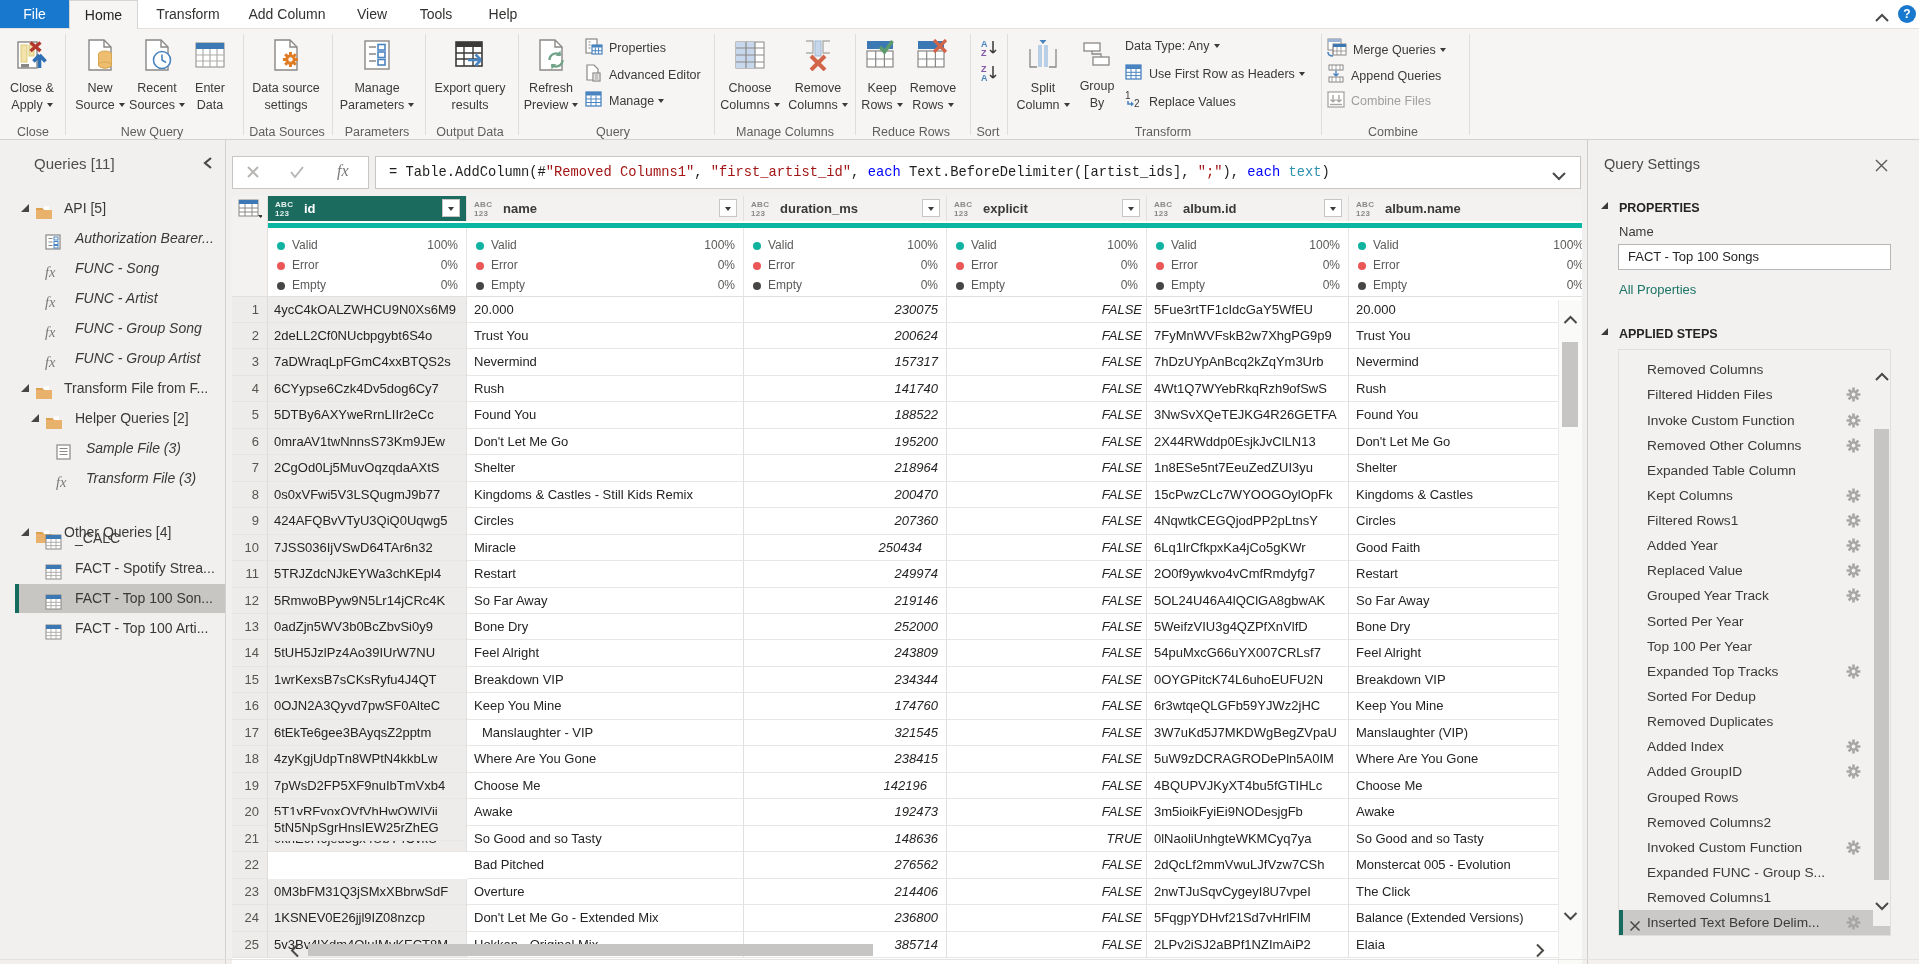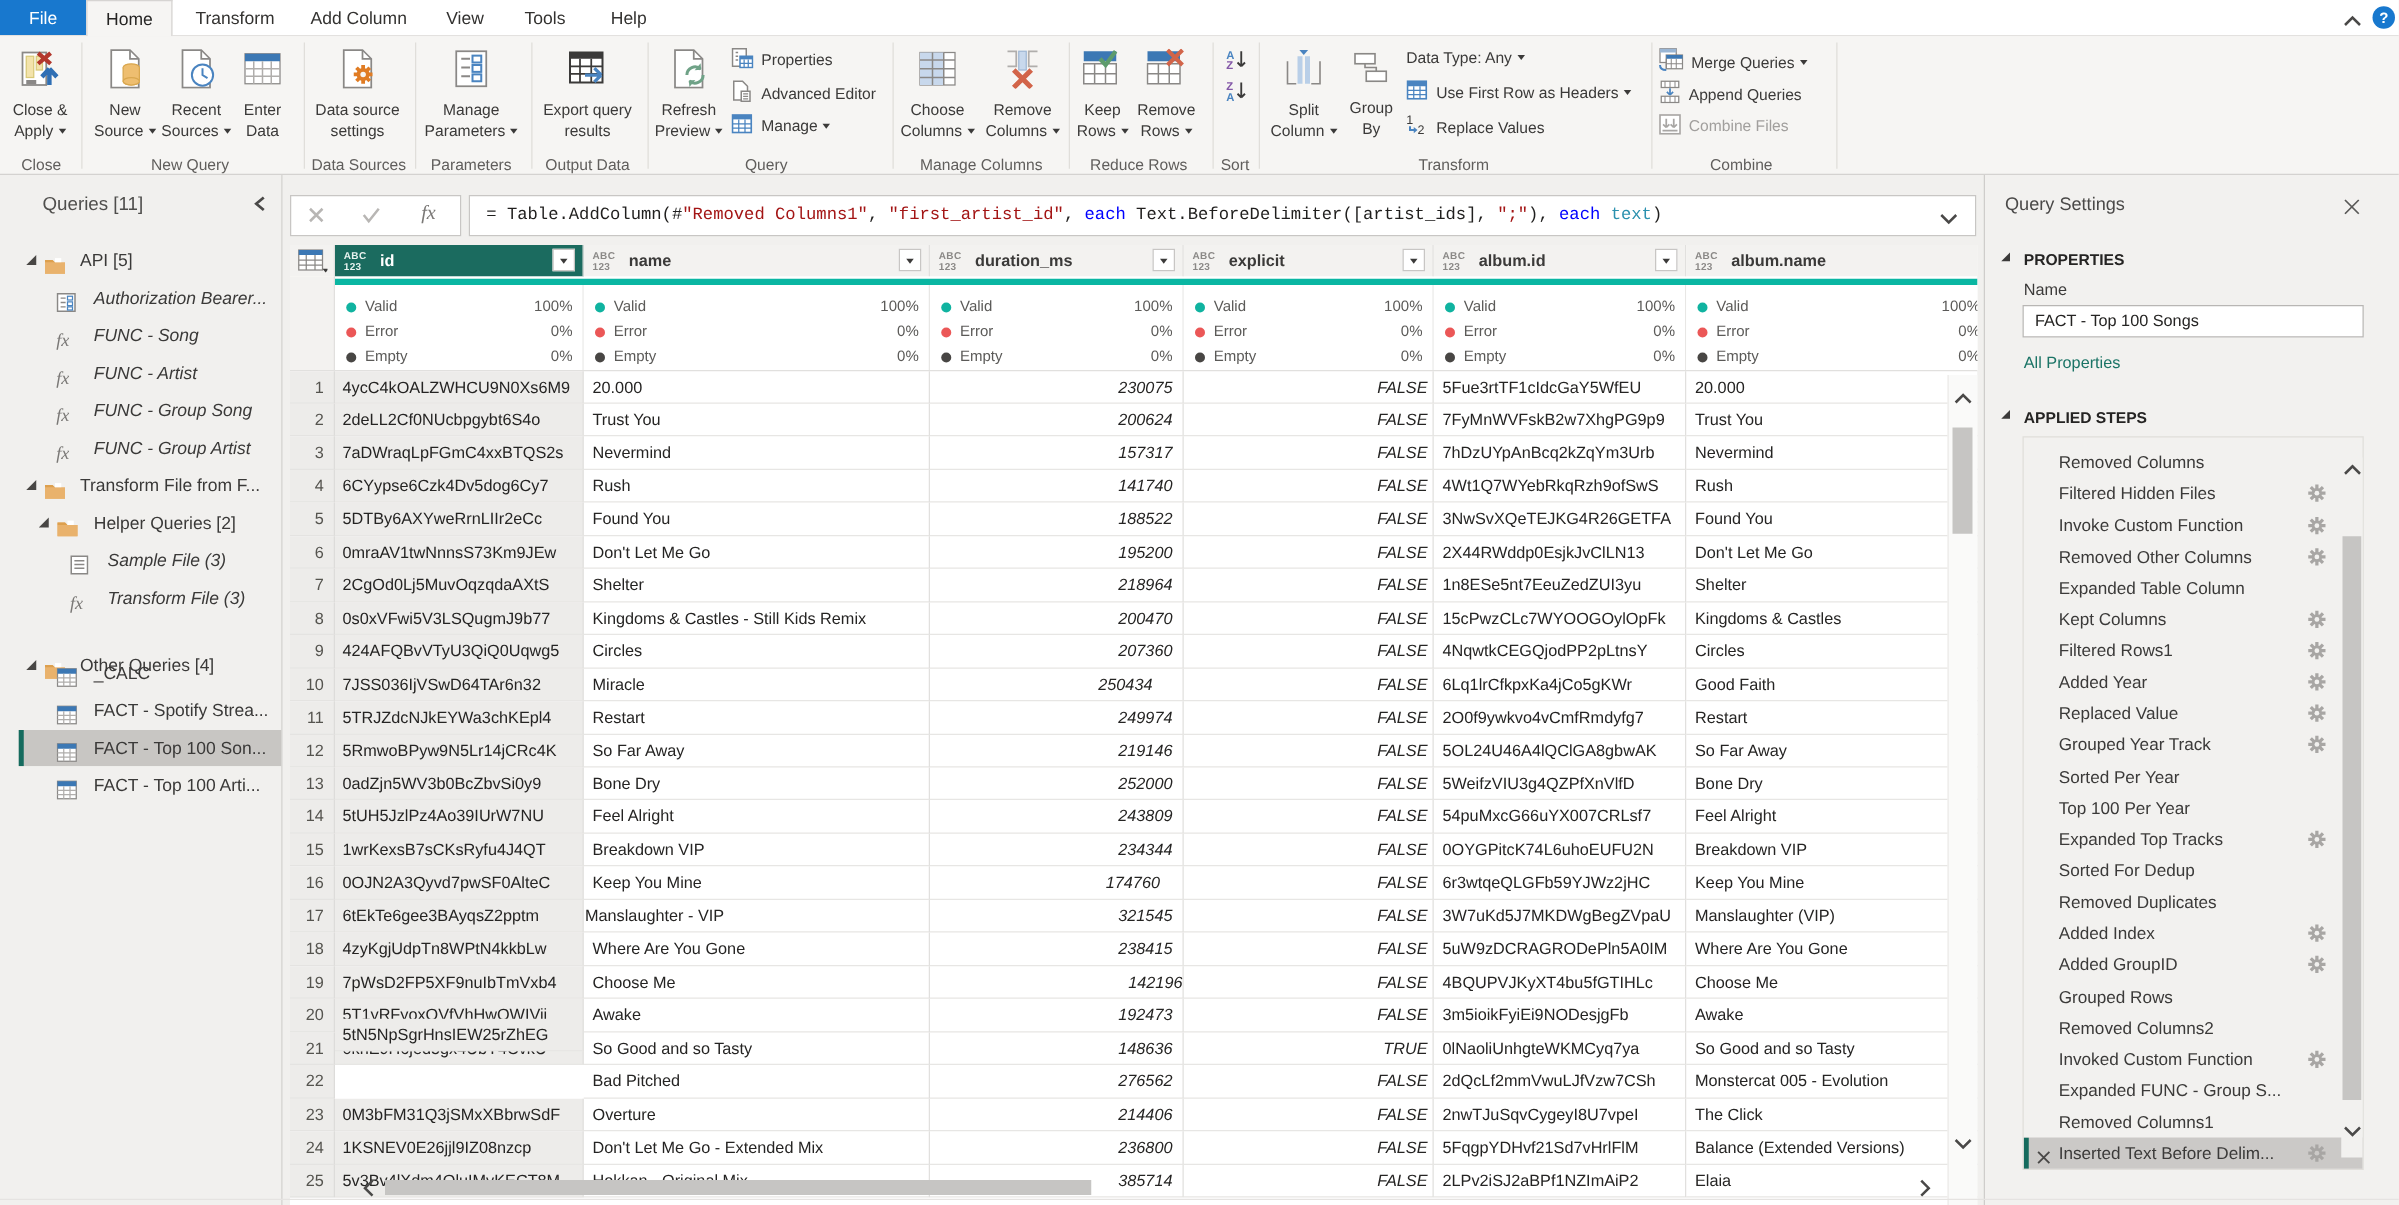--- a/index.html
+++ b/index.html
@@ -593,42 +593,42 @@
 <div class="rn" style="left:0;top:470.94px;width:36px;height:26.46px;line-height:26.46px;padding-right:8px">15</div>
 <div class="dc dcg" style="left:36px;top:470.94px;width:199px;height:26.46px;line-height:25.46px;padding-left:6px">1wrKexsB7sCKsRyfu4J4QT</div>
 <div class="dc" style="left:235px;top:470.94px;width:277px;height:26.46px;line-height:25.46px;padding-left:7px">Breakdown VIP</div>
 <div class="dc num" style="left:512px;top:470.94px;width:203px;height:26.46px;line-height:25.46px;padding-right:8px">234344</div>
 <div class="dc num" style="left:715px;top:470.94px;width:200px;height:26.46px;line-height:25.46px;padding-right:4px">FALSE</div>
 <div class="dc" style="left:915px;top:470.94px;width:202px;height:26.46px;line-height:25.46px;padding-left:7px">0OYGPitcK74L6uhoEUFU2N</div>
 <div class="dc" style="left:1117px;top:470.94px;width:244px;height:26.46px;line-height:25.46px;padding-left:7px">Breakdown VIP</div>
 <div class="rn" style="left:0;top:497.40px;width:36px;height:26.46px;line-height:26.46px;padding-right:8px">16</div>
 <div class="dc dcg" style="left:36px;top:497.40px;width:199px;height:26.46px;line-height:25.46px;padding-left:6px">0OJN2A3Qyvd7pwSF0AlteC</div>
 <div class="dc" style="left:235px;top:497.40px;width:277px;height:26.46px;line-height:25.46px;padding-left:7px">Keep You Mine</div>
-<div class="dc num" style="left:512px;top:497.40px;width:203px;height:26.46px;line-height:25.46px;padding-right:18px">174760</div>
+<div class="dc num" style="left:512px;top:497.40px;width:203px;height:26.46px;line-height:25.46px;padding-right:8px">174760</div>
 <div class="dc num" style="left:715px;top:497.40px;width:200px;height:26.46px;line-height:25.46px;padding-right:4px">FALSE</div>
 <div class="dc" style="left:915px;top:497.40px;width:202px;height:26.46px;line-height:25.46px;padding-left:7px">6r3wtqeQLGFb59YJWz2jHC</div>
 <div class="dc" style="left:1117px;top:497.40px;width:244px;height:26.46px;line-height:25.46px;padding-left:7px">Keep You Mine</div>
 <div class="rn" style="left:0;top:523.86px;width:36px;height:26.46px;line-height:26.46px;padding-right:8px">17</div>
 <div class="dc dcg" style="left:36px;top:523.86px;width:199px;height:26.46px;line-height:25.46px;padding-left:6px">6tEkTe6gee3BAyqsZ2pptm</div>
-<div class="dc" style="left:235px;top:523.86px;width:277px;height:26.46px;line-height:25.46px;padding-left:1px">Manslaughter - VIP</div>
+<div class="dc" style="left:235px;top:523.86px;width:277px;height:26.46px;line-height:25.46px;padding-left:15px">Manslaughter - VIP</div>
 <div class="dc num" style="left:512px;top:523.86px;width:203px;height:26.46px;line-height:25.46px;padding-right:8px">321545</div>
 <div class="dc num" style="left:715px;top:523.86px;width:200px;height:26.46px;line-height:25.46px;padding-right:4px">FALSE</div>
 <div class="dc" style="left:915px;top:523.86px;width:202px;height:26.46px;line-height:25.46px;padding-left:7px">3W7uKd5J7MKDWgBegZVpaU</div>
 <div class="dc" style="left:1117px;top:523.86px;width:244px;height:26.46px;line-height:25.46px;padding-left:7px">Manslaughter (VIP)</div>
 <div class="rn" style="left:0;top:550.32px;width:36px;height:26.46px;line-height:26.46px;padding-right:8px">18</div>
 <div class="dc dcg" style="left:36px;top:550.32px;width:199px;height:26.46px;line-height:25.46px;padding-left:6px">4zyKgjUdpTn8WPtN4kkbLw</div>
 <div class="dc" style="left:235px;top:550.32px;width:277px;height:26.46px;line-height:25.46px;padding-left:7px">Where Are You Gone</div>
 <div class="dc num" style="left:512px;top:550.32px;width:203px;height:26.46px;line-height:25.46px;padding-right:8px">238415</div>
 <div class="dc num" style="left:715px;top:550.32px;width:200px;height:26.46px;line-height:25.46px;padding-right:4px">FALSE</div>
 <div class="dc" style="left:915px;top:550.32px;width:202px;height:26.46px;line-height:25.46px;padding-left:7px">5uW9zDCRAGRODePln5A0IM</div>
 <div class="dc" style="left:1117px;top:550.32px;width:244px;height:26.46px;line-height:25.46px;padding-left:7px">Where Are You Gone</div>
 <div class="rn" style="left:0;top:576.78px;width:36px;height:26.46px;line-height:26.46px;padding-right:8px">19</div>
 <div class="dc dcg" style="left:36px;top:576.78px;width:199px;height:26.46px;line-height:25.46px;padding-left:6px">7pWsD2FP5XF9nuIbTmVxb4</div>
 <div class="dc" style="left:235px;top:576.78px;width:277px;height:26.46px;line-height:25.46px;padding-left:7px">Choose Me</div>
-<div class="dc num" style="left:512px;top:576.78px;width:203px;height:26.46px;line-height:25.46px;padding-right:0">142196</div>
+<div class="dc num" style="left:512px;top:576.78px;width:203px;height:26.46px;line-height:25.46px;padding-right:19px">142196</div>
 <div class="dc num" style="left:715px;top:576.78px;width:200px;height:26.46px;line-height:25.46px;padding-right:4px">FALSE</div>
 <div class="dc" style="left:915px;top:576.78px;width:202px;height:26.46px;line-height:25.46px;padding-left:7px">4BQUPVJKyXT4bu5fGTIHLc</div>
 <div class="dc" style="left:1117px;top:576.78px;width:244px;height:26.46px;line-height:25.46px;padding-left:7px">Choose Me</div>
 <div class="rn" style="left:0;top:603.24px;width:36px;height:26.46px;line-height:26.46px;padding-right:8px">20</div>
 <div class="dc dcg" style="left:36px;top:603.24px;width:199px;height:26.46px;line-height:25.46px;padding-left:6px">5T1yRFyoxOVfVhHwOWIVii</div>
 <div class="dc" style="left:235px;top:603.24px;width:277px;height:26.46px;line-height:25.46px;padding-left:7px">Awake</div>
 <div class="dc num" style="left:512px;top:603.24px;width:203px;height:26.46px;line-height:25.46px;padding-right:8px">192473</div>
 <div class="dc num" style="left:715px;top:603.24px;width:200px;height:26.46px;line-height:25.46px;padding-right:4px">FALSE</div>
 <div class="dc" style="left:915px;top:603.24px;width:202px;height:26.46px;line-height:25.46px;padding-left:7px">3m5ioikFyiEi9NODesjgFb</div>
 <div class="dc" style="left:1117px;top:603.24px;width:244px;height:26.46px;line-height:25.46px;padding-left:7px">Awake</div>

